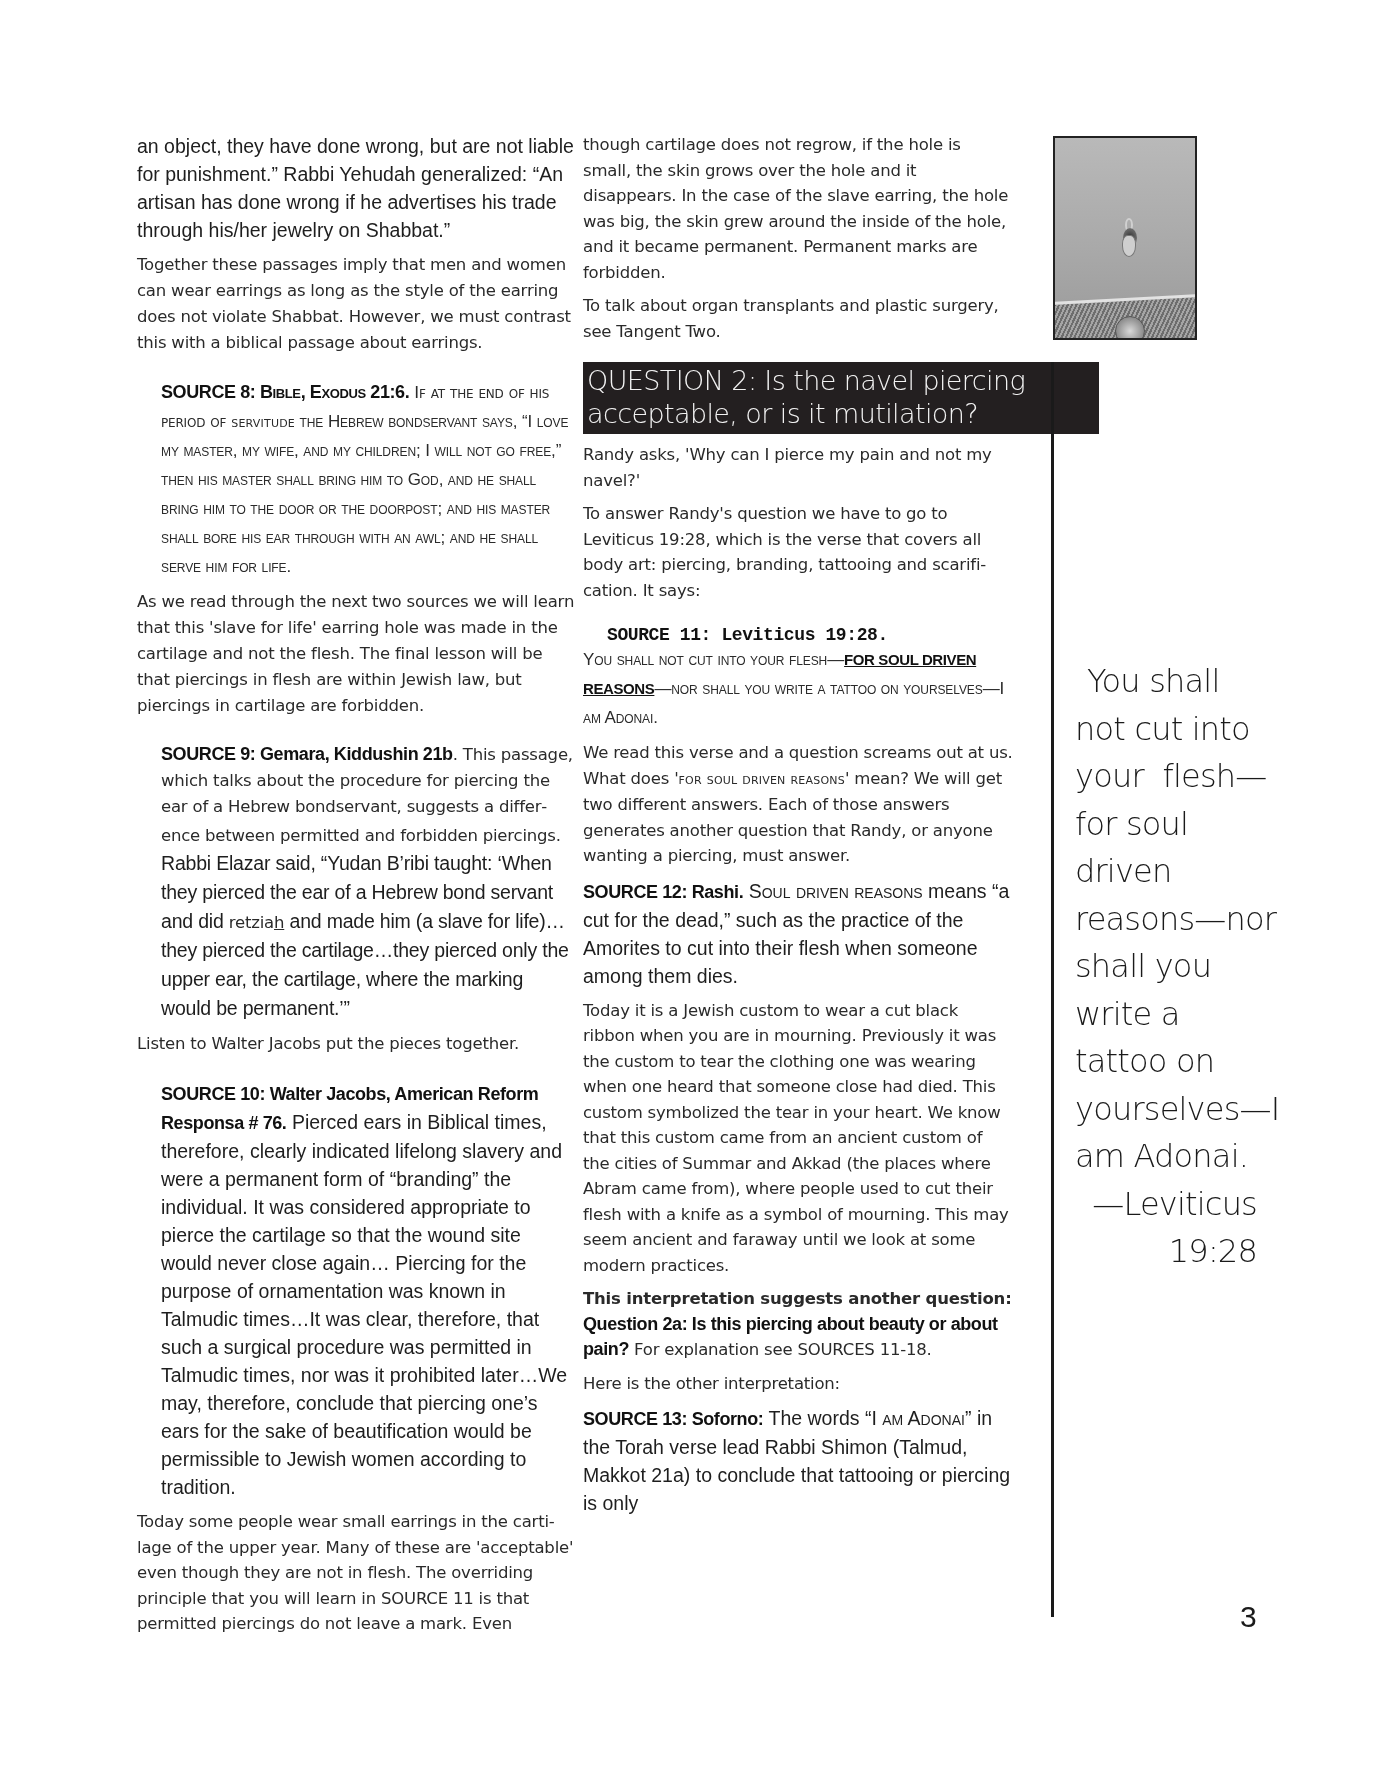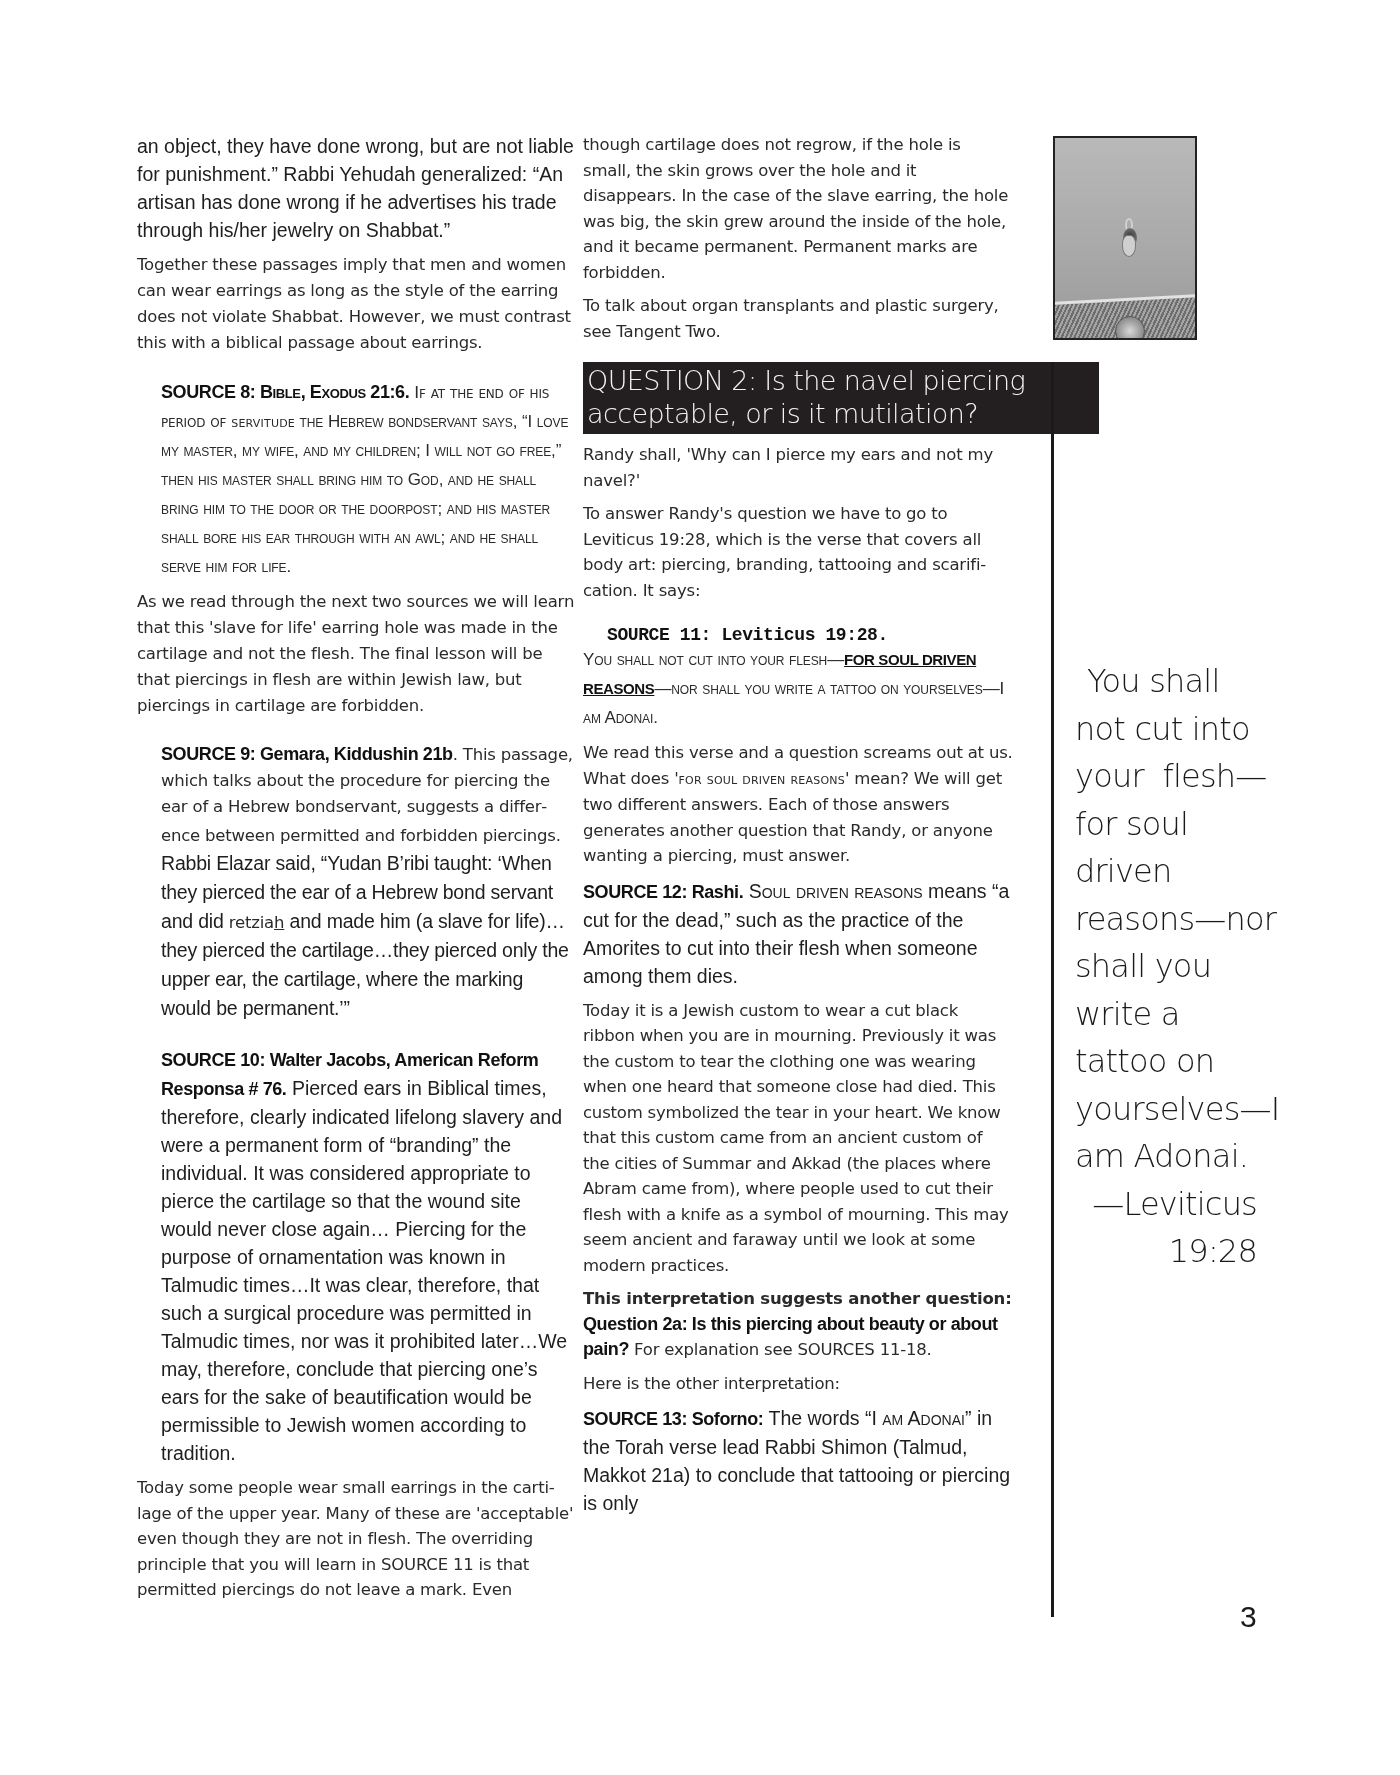--- a/index.html
+++ b/index.html
@@ -78,33 +78,34 @@
 <div class="col col1">
   <p class="sans">an object, they  have done wrong, but are not lia­ble for punishment.” Rabbi Yehudah generalized: “An artisan has done wrong if he advertises his trade through his/her jewelry on Shabbat.”</p>
   <p class="hand">Together these passages imply that men and women can wear earrings as long as the style of the earring does not violate Shabbat. However, we must contrast this with a biblical passage about earrings.</p>
 
   <p class="caps gap"><span class="src">SOURCE 8: Bible, Exodus 21:6.</span><span class="hand"> If at the end of his period of </span><span class="hand sc-hand">servitude</span><span> the Hebrew bondservant says, “I love my master, my wife, and my children; I will not go free,” then his master shall bring him to God, and he shall bring him to the door or the doorpost; and his master shall bore his ear through with an awl; and he shall serve him for life.</span></p>
 
   <p class="hand">As we read through the next two sources we will learn that this 'slave for life' earring hole was made in the cartilage and not the flesh. The final lesson will be that piercings in flesh are within Jewish law, but piercings in cartilage are forbidden.</p>
 
   <p class="hand gap"><span class="src">SOURCE 9: Gemara, Kiddushin 21b</span><span>. This passage, which talks about the procedure for piercing the ear of a Hebrew bondservant, suggests a differ­ence between permitted and forbidden piercings.</span><span class="sans"> Rabbi Elazar said, “Yudan B’ribi taught: ‘When they pierced the ear of a Hebrew bond servant and did </span><span><span>retzia</span><span class="ul">h</span></span><span class="sans"> and made him (a slave for life)… they pierced the cartilage…they pierced only the upper ear, the cartilage, where the marking would be permanent.’”</span></p>
 
+  <p class="hand">Listen to Walter Jacobs put the pieces together.</p>
 
   <p class="sans gap"><span class="src">SOURCE 10: Walter Jacobs, American Reform Responsa # 76.</span><span> Pierced ears in Biblical times, there­fore, clearly indicated lifelong slavery and were a permanent form of “branding” the individual. It was considered appropriate to pierce the cartilage so that the wound site would never close again… Piercing for the purpose of ornamentation was known in Talmudic times…It was clear, therefore, that such a surgical procedure was permitted in Talmudic times, nor was it prohibited later…We may, therefore, conclude that piercing one’s ears for the sake of beautification would be permissible to Jewish women according to tradition.</span></p>
 
   <p class="hand tight">Today some people wear small earrings in the carti­lage of the upper year. Many of these are 'accept­able' even though they are not in flesh. The over­riding principle that you will learn in SOURCE 11 is that permitted piercings do not leave a mark. Even</p>
 </div>
 
 <div class="col col2">
   <p class="hand tight">though cartilage does not regrow, if the hole is small, the skin grows over the hole and it disappears. In the case of the slave earring, the hole was big, the skin grew around the inside of the hole, and it became permanent. Permanent marks are forbidden.</p>
   <p class="hand tight">To talk about organ transplants and plastic sur­gery, see Tangent Two.</p>
 
   <div class="question-banner">QUESTION 2: Is the navel piercing acceptable, or is it mutilation?</div>
 
-  <p class="hand tight">Randy shall, 'Why can I pierce my ears and not my navel?'</p>
+  <p class="hand tight">Randy asks, 'Why can I pierce my pain and not my navel?'</p>
   <p class="hand tight">To answer Randy's question we have to go to Leviticus 19:28, which is the verse that covers all body art: piercing, branding, tattooing and scarifi­cation. It says:</p>
 
   <p class="src gap" style="margin-bottom:0;font-family:Liberation Mono, monospace;">SOURCE 11: Leviticus 19:28.</p>
   <p class="caps"><span>You shall not cut into your flesh—</span><span class="src ul" style="font-size:15px;">FOR SOUL DRIVEN REASONS</span><span>—nor shall you write a tattoo on your­selves—I am Adonai.</span></p>
 
   <p class="hand tight"><span>We read this verse and a question screams out at us. What does '</span><span class="sc-hand">for soul driven reasons</span><span>' mean? We will get two different answers. Each of those answers generates another question that Randy, or anyone wanting a piercing, must answer.</span></p>
 
   <p class="sans"><span class="src">SOURCE 12: Rashi.</span><span class="caps-inline"> Soul driven reasons</span><span> means “a cut for the dead,” such as the practice of the Amorites to cut into their flesh when someone among them dies.</span></p>
 
   <p class="hand tight">Today it is a Jewish custom to wear a cut black ribbon when you are in mourning. Previously it was the custom to tear the clothing one was wearing when one heard that someone close had died. This custom symbolized the tear in your heart. We know that this custom came from an ancient custom of the cities of Summar and Akkad (the places where Abram came from), where people used to cut their flesh with a knife as a symbol of mourning. This may seem ancient and faraway until we look at some modern practices.</p>

